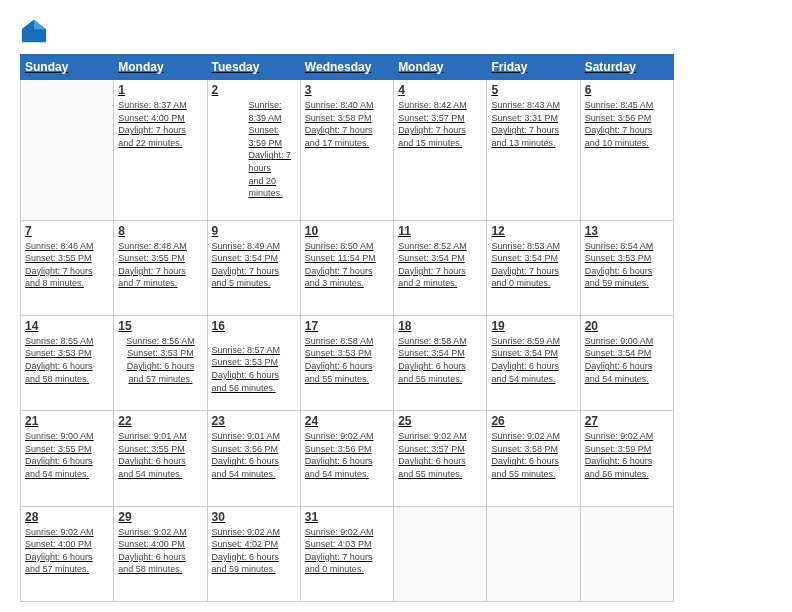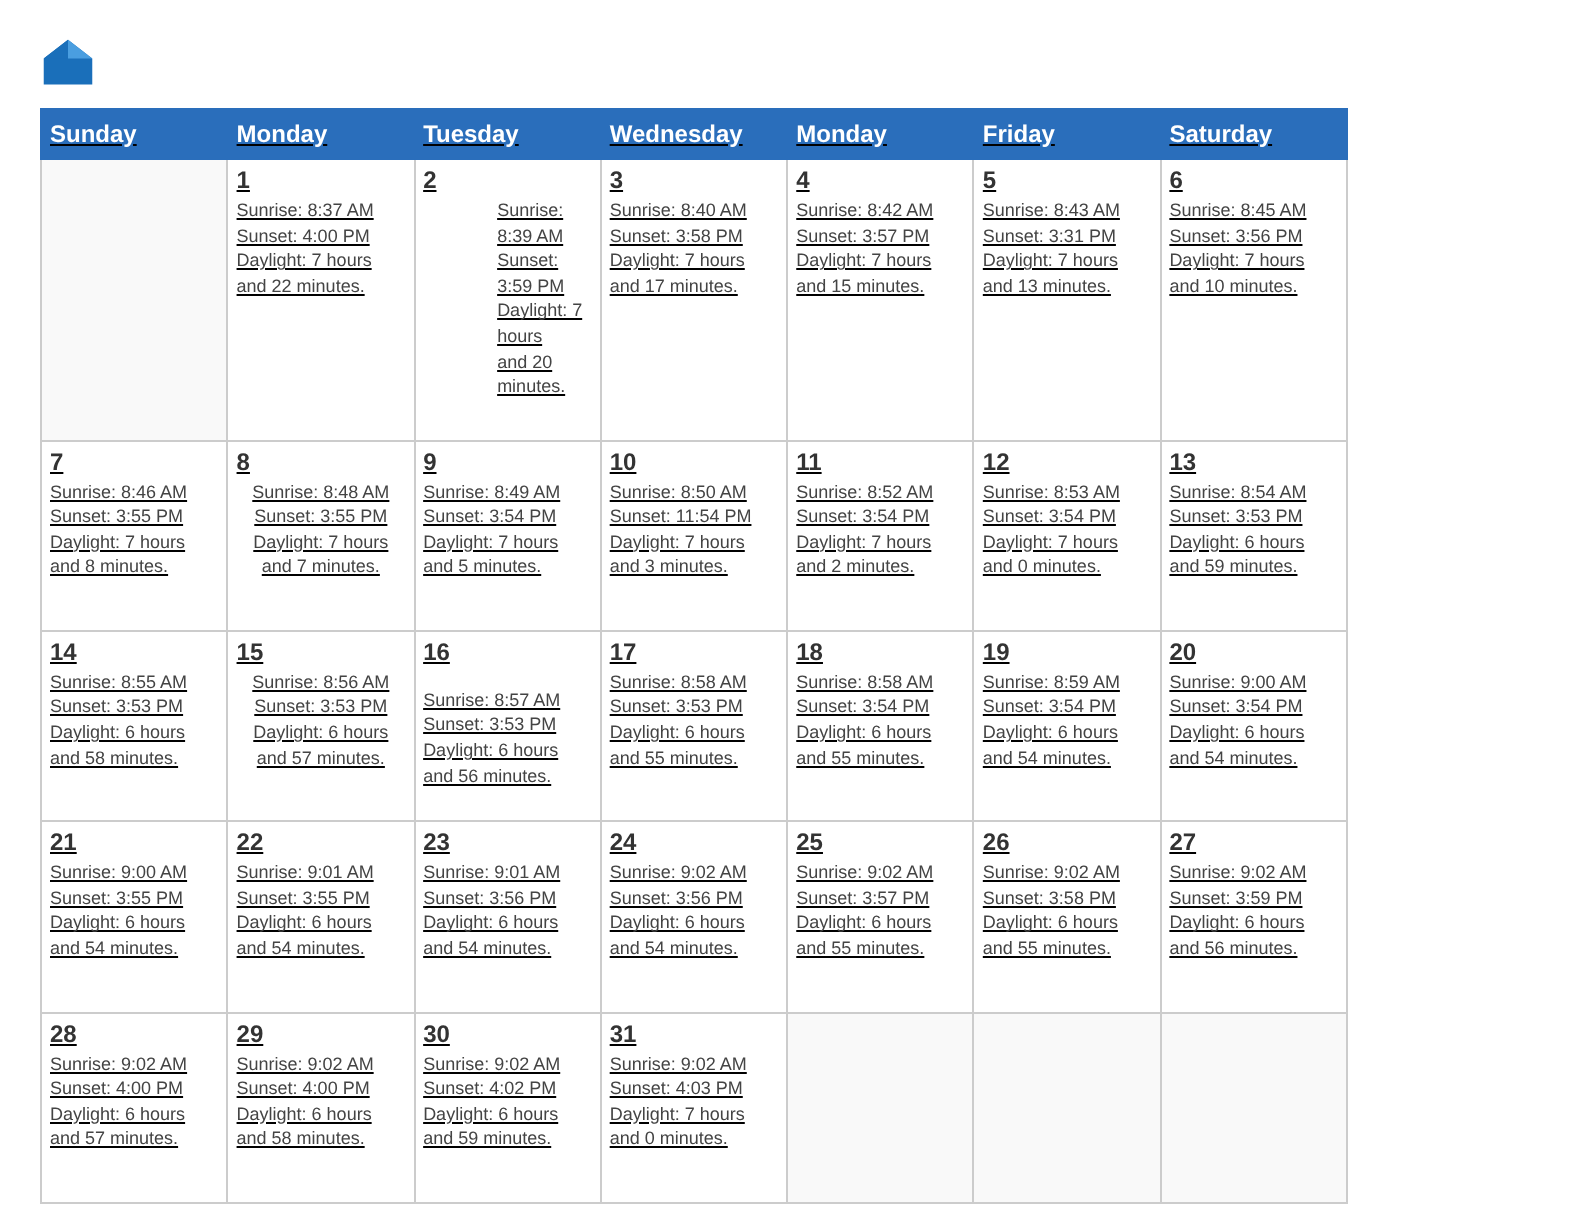--- a/index.html
+++ b/index.html
@@ -177,21 +177,21 @@
         <tr>
           <td>
             <span class="day-number">7</span>
             <div class="day-info" style="white-space: pre-line;">Sunrise: 8:46 AM
 Sunset: 3:55 PM
 Daylight: 7 hours
 and 8 minutes.</div>
           </td>
           <td>
             <span class="day-number">8</span>
-            <div class="day-info" style="white-space: pre-line; text-align: center;">Sunrise: 8:48 AM
+            <div class="day-info" style="white-space: pre-line;">Sunrise: 8:48 AM
 Sunset: 3:55 PM
 Daylight: 7 hours
 and 7 minutes.</div>
           </td>
           <td>
             <span class="day-number">9</span>
             <div class="day-info" style="white-space: pre-line;">Sunrise: 8:49 AM
 Sunset: 3:54 PM
 Daylight: 7 hours
 and 5 minutes.</div>

